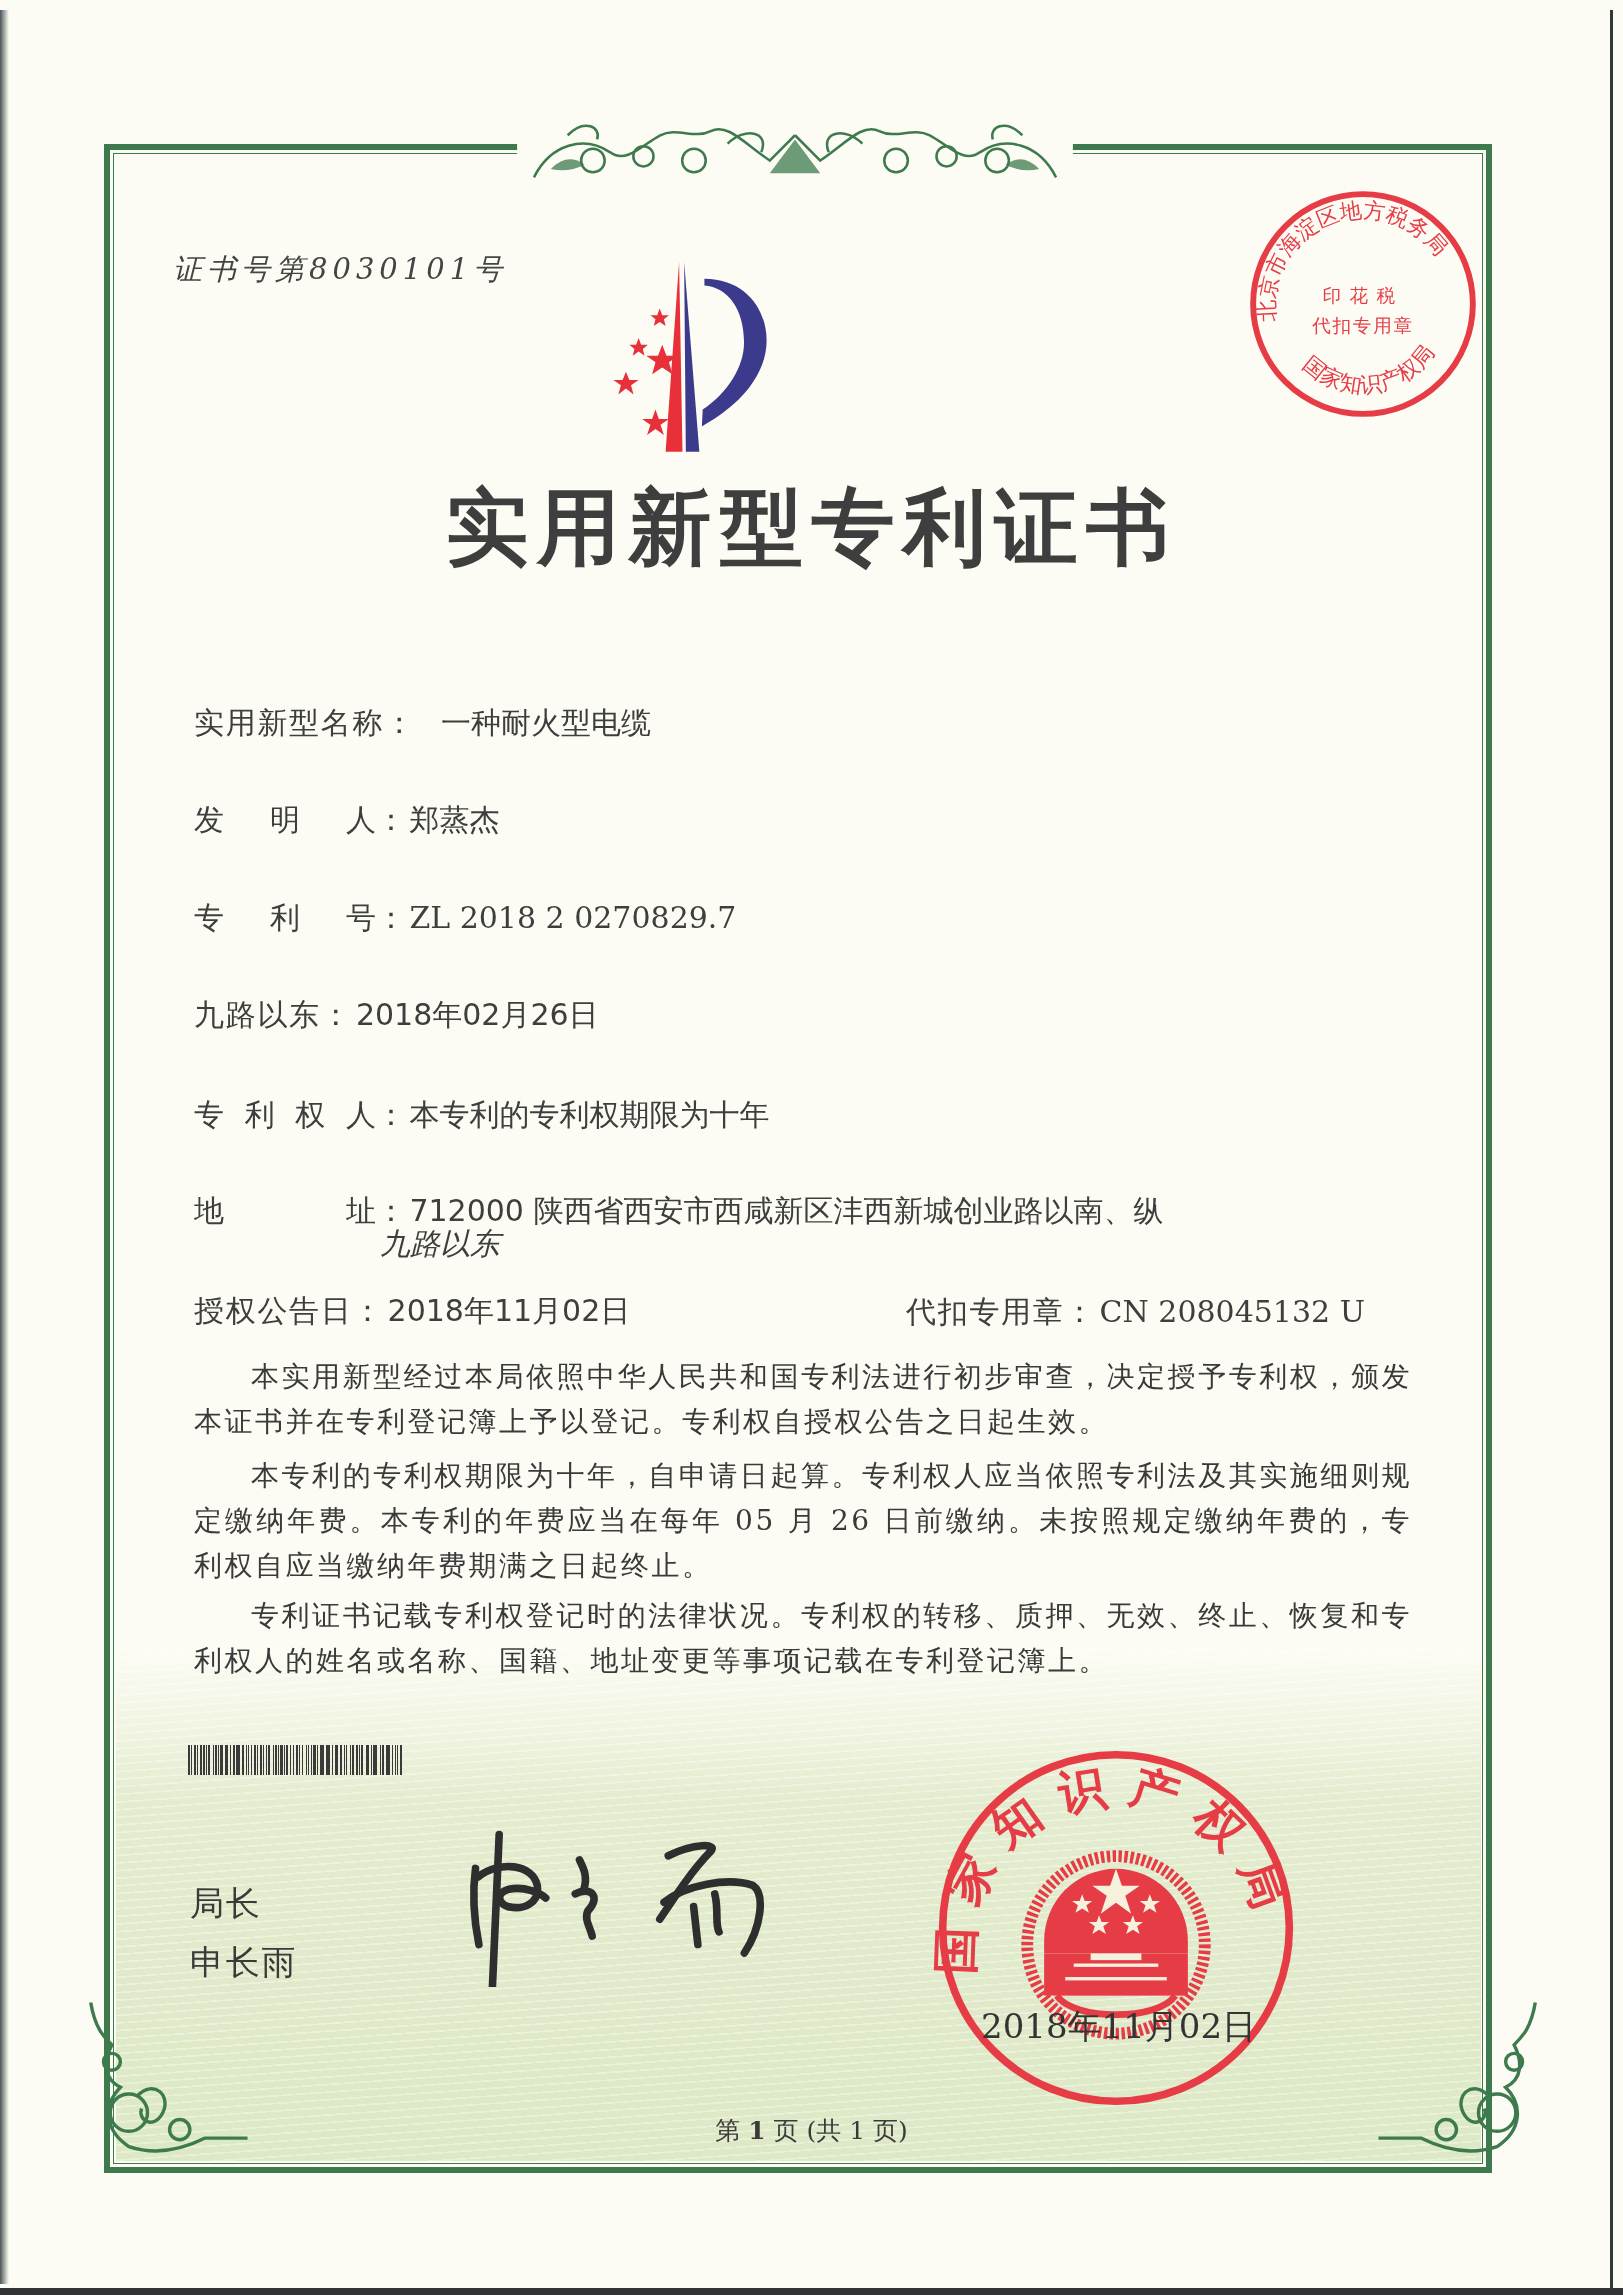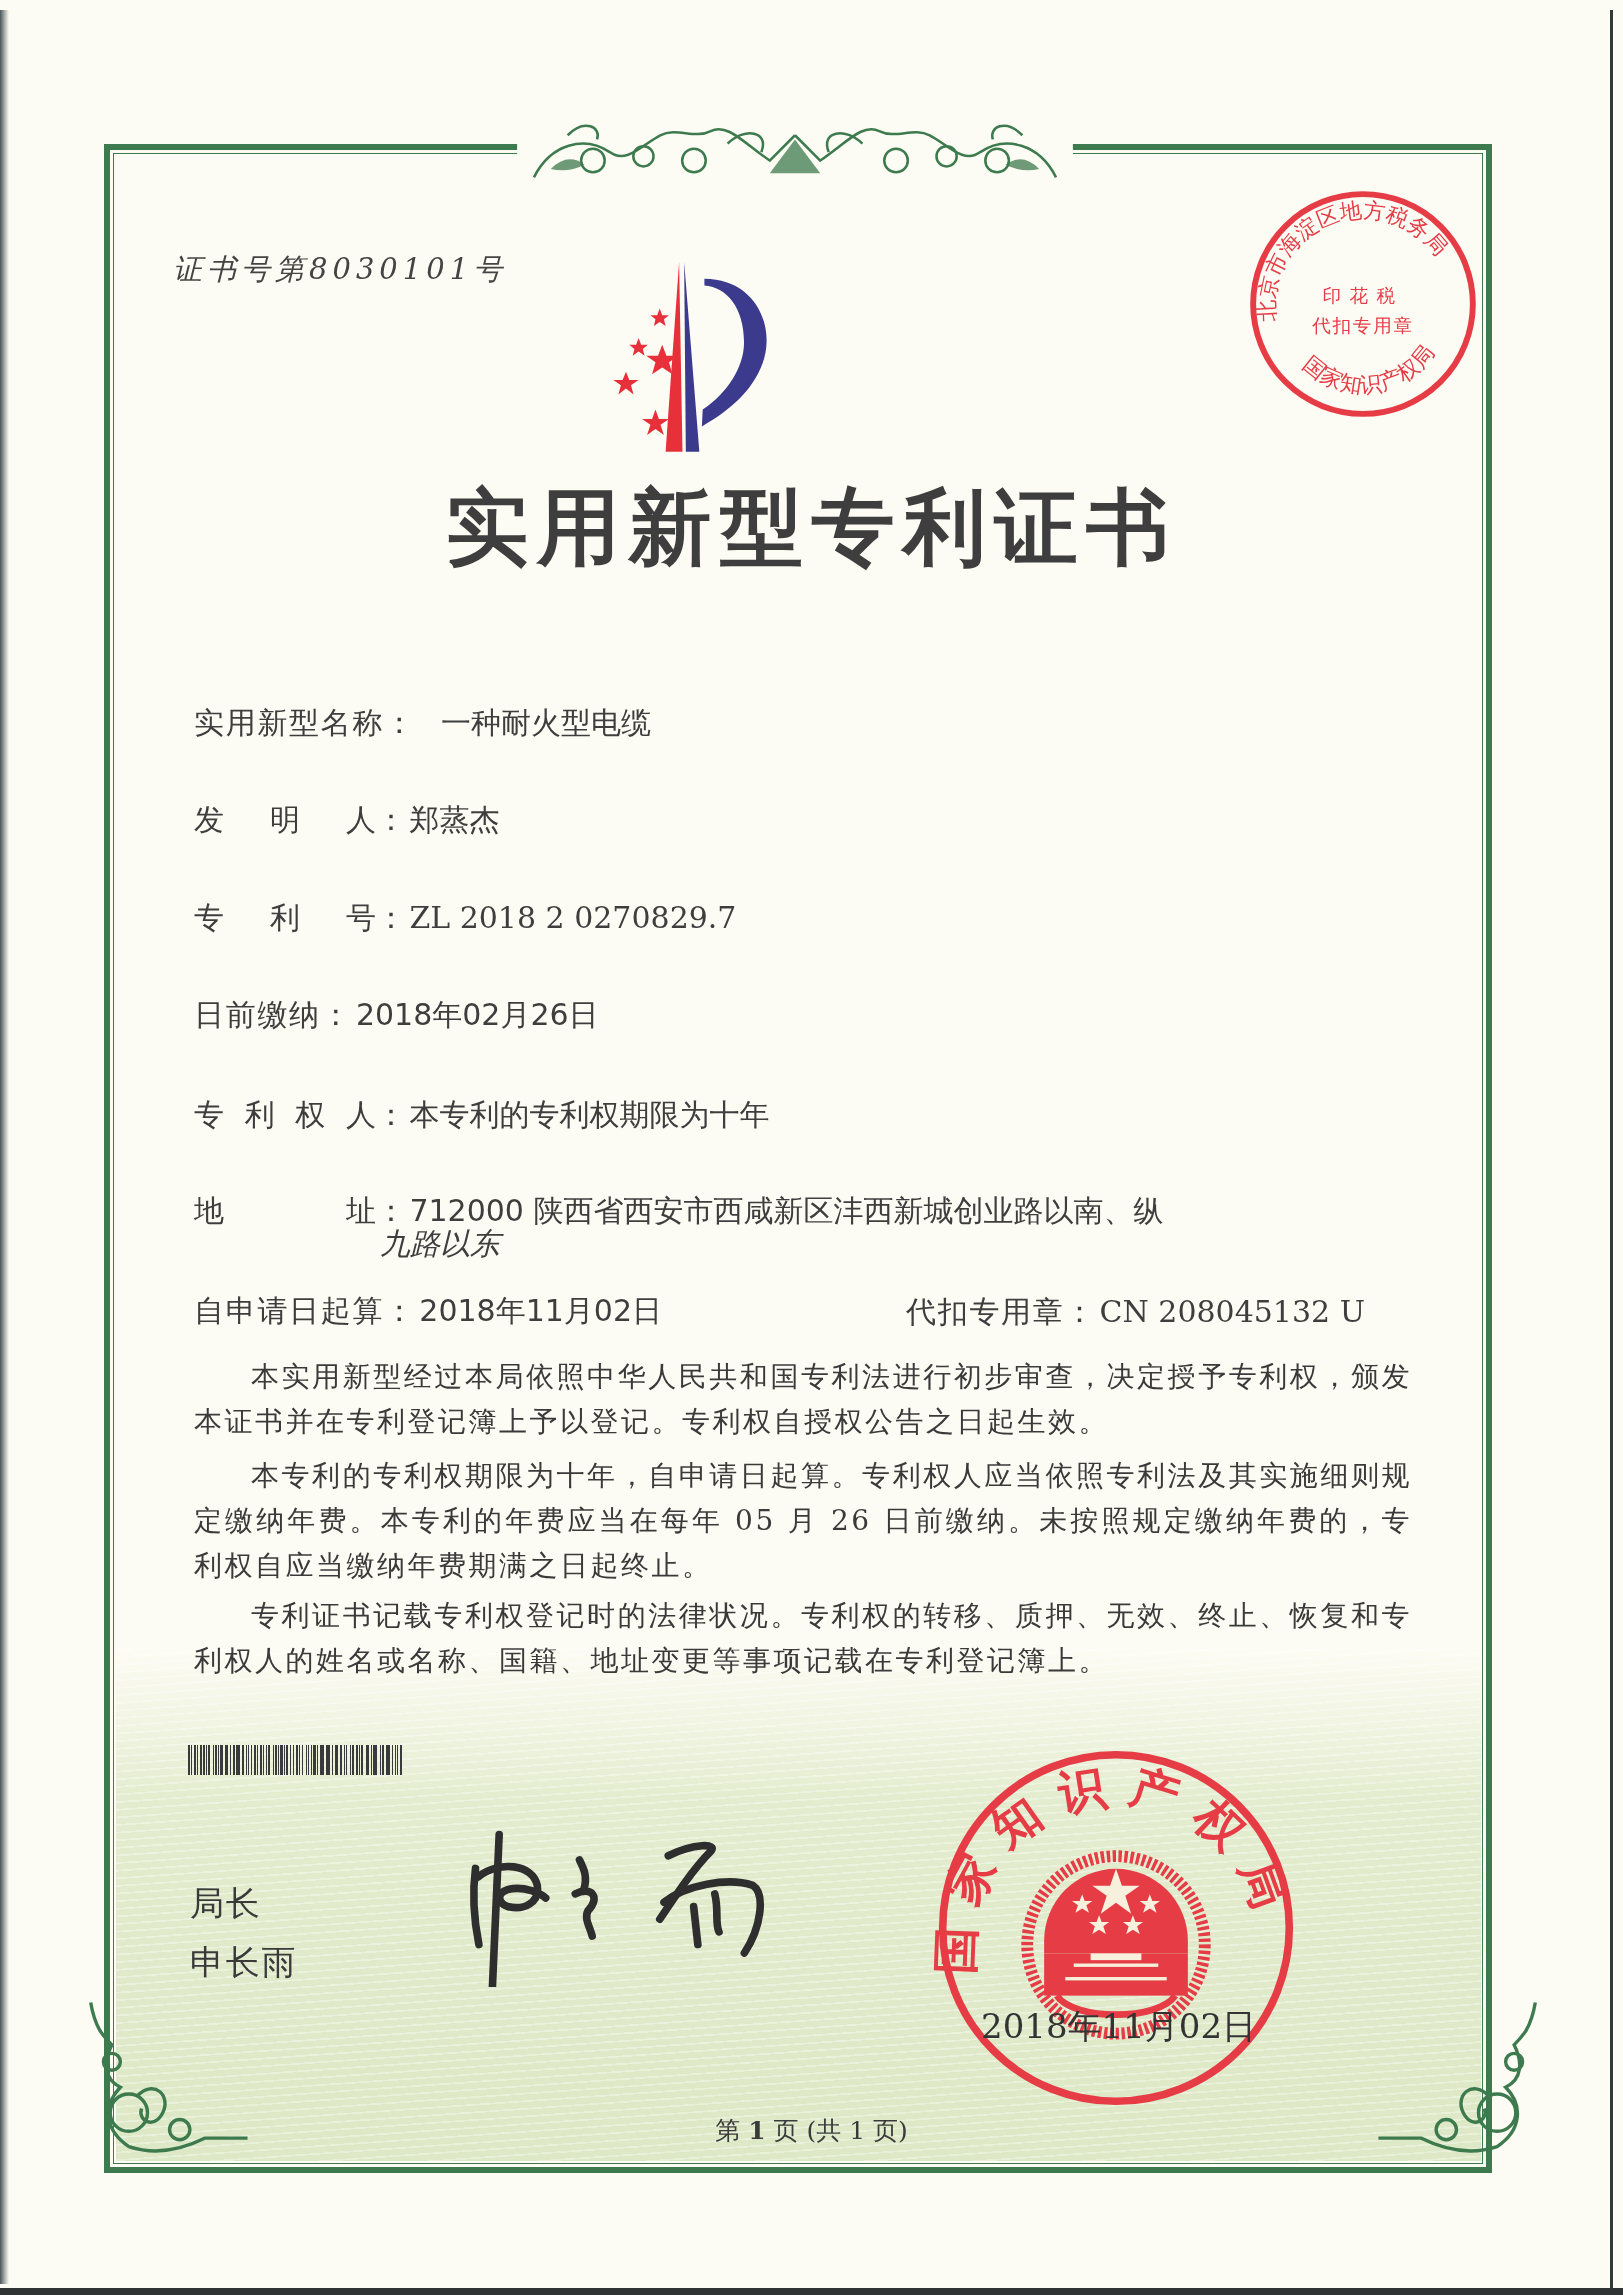--- a/index.html
+++ b/index.html
@@ -179,42 +179,42 @@
 
 <div class="field" style="top:884px">
   <span class="lbl-spread">
     <span>专</span>
       <span>利</span>
       <span>号</span>
   </span><span>：</span><span class="val" style="font-family:'DejaVu Serif',serif">ZL 2018 2 0270829.7</span>
 </div>
 
 <div class="field" style="top:981px">
-  <span class="lbl">日前缴纳：</span><span class="val">2018年02月26日</span>
+  <span class="lbl">九路以东：</span><span class="val">2018年02月26日</span>
 </div>
 
 <div class="field" style="top:1081px">
   <span class="lbl-spread">
     <span>专</span>
       <span>利</span>
       <span>权</span>
       <span>人</span>
   </span><span>：</span><span class="val">本专利的专利权期限为十年</span>
 </div>
 
 <div class="field" style="top:1177px">
   <span class="lbl-spread">
     <span>地</span>
       <span>址</span>
   </span><span>：</span><span class="val">712000 陕西省西安市西咸新区沣西新城创业路以南、纵</span>
 </div>
 <div class="addr-line2" style="top:1224px">九路以东</div>
 
 <div class="field" style="top:1277px">
-  <span class="lbl">自申请日起算：</span><span class="val">2018年11月02日</span>
+  <span class="lbl">授权公告日：</span><span class="val">2018年11月02日</span>
 </div>
 <div class="field" style="top:1278px; left:906px">
   <span class="lbl">代扣专用章：</span><span class="val" style="font-family:'DejaVu Serif',serif">CN 208045132 U</span>
 </div>
 
 <div class="para" style="top:1354px">本实用新型经过本局依照中华人民共和国专利法进行初步审查，决定授予专利权，颁发本证书并在专利登记簿上予以登记。专利权自授权公告之日起生效。</div>
 <div class="para" style="top:1453px">本专利的专利权期限为十年，自申请日起算。专利权人应当依照专利法及其实施细则规定缴纳年费。本专利的年费应当在每年 05 月 26 日前缴纳。未按照规定缴纳年费的，专利权自应当缴纳年费期满之日起终止。</div>
 <div class="para" style="top:1593px">专利证书记载专利权登记时的法律状况。专利权的转移、质押、无效、终止、恢复和专利权人的姓名或名称、国籍、地址变更等事项记载在专利登记簿上。</div>
 
 <div class="barcode">

